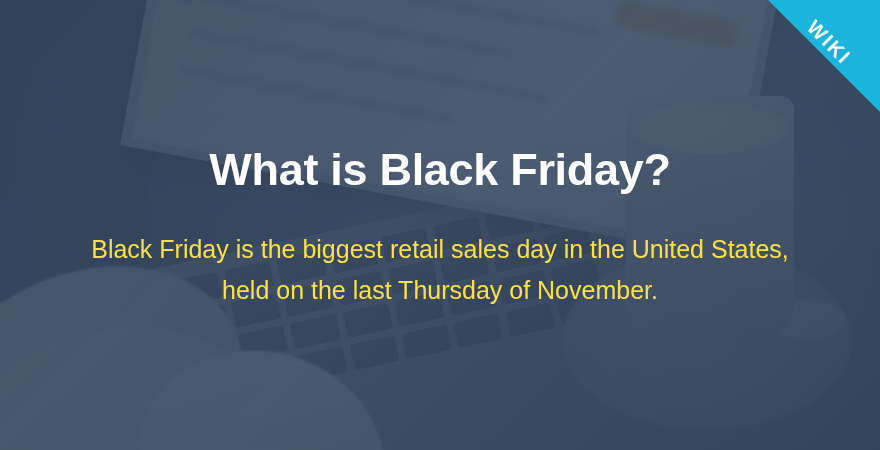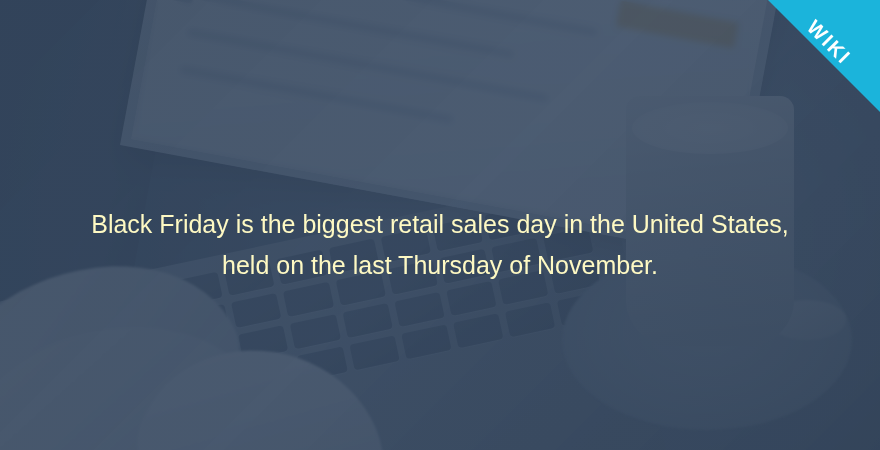--- a/index.html
+++ b/index.html
@@ -220,21 +220,21 @@
     margin: 0;
     color: #ffffff;
     font-size: 45px;
     font-weight: bold;
     letter-spacing: -0.3px;
     text-align: center;
     line-height: 1.1;
   }
   .subhead {
     margin: 34px 0 0 0;
-    color: #fef9c3;
+    color: #fde047;
     font-size: 25px;
     font-weight: normal;
     line-height: 41px;
     text-align: center;
     max-width: 700px;
   }
 
   
   .ribbon {
     position: absolute;
@@ -353,20 +353,21 @@
     <div class="spoon"></div>
     <div class="glass">
       <div class="foam"></div>
     </div>
 
     <div class="overlay"></div>
     <div class="overlay2"></div>
   </div>
 
   <div class="content">
+    <h1 class="headline">What is Black Friday?</h1>
     <p class="subhead">Black Friday is the biggest retail sales day in the United States, held on the last Thursday of November.</p>
   </div>
 
   <div class="ribbon">
     <div class="ribbon-tri"></div>
     <div class="ribbon-label">WIKI</div>
   </div>
 
 </div>
 

